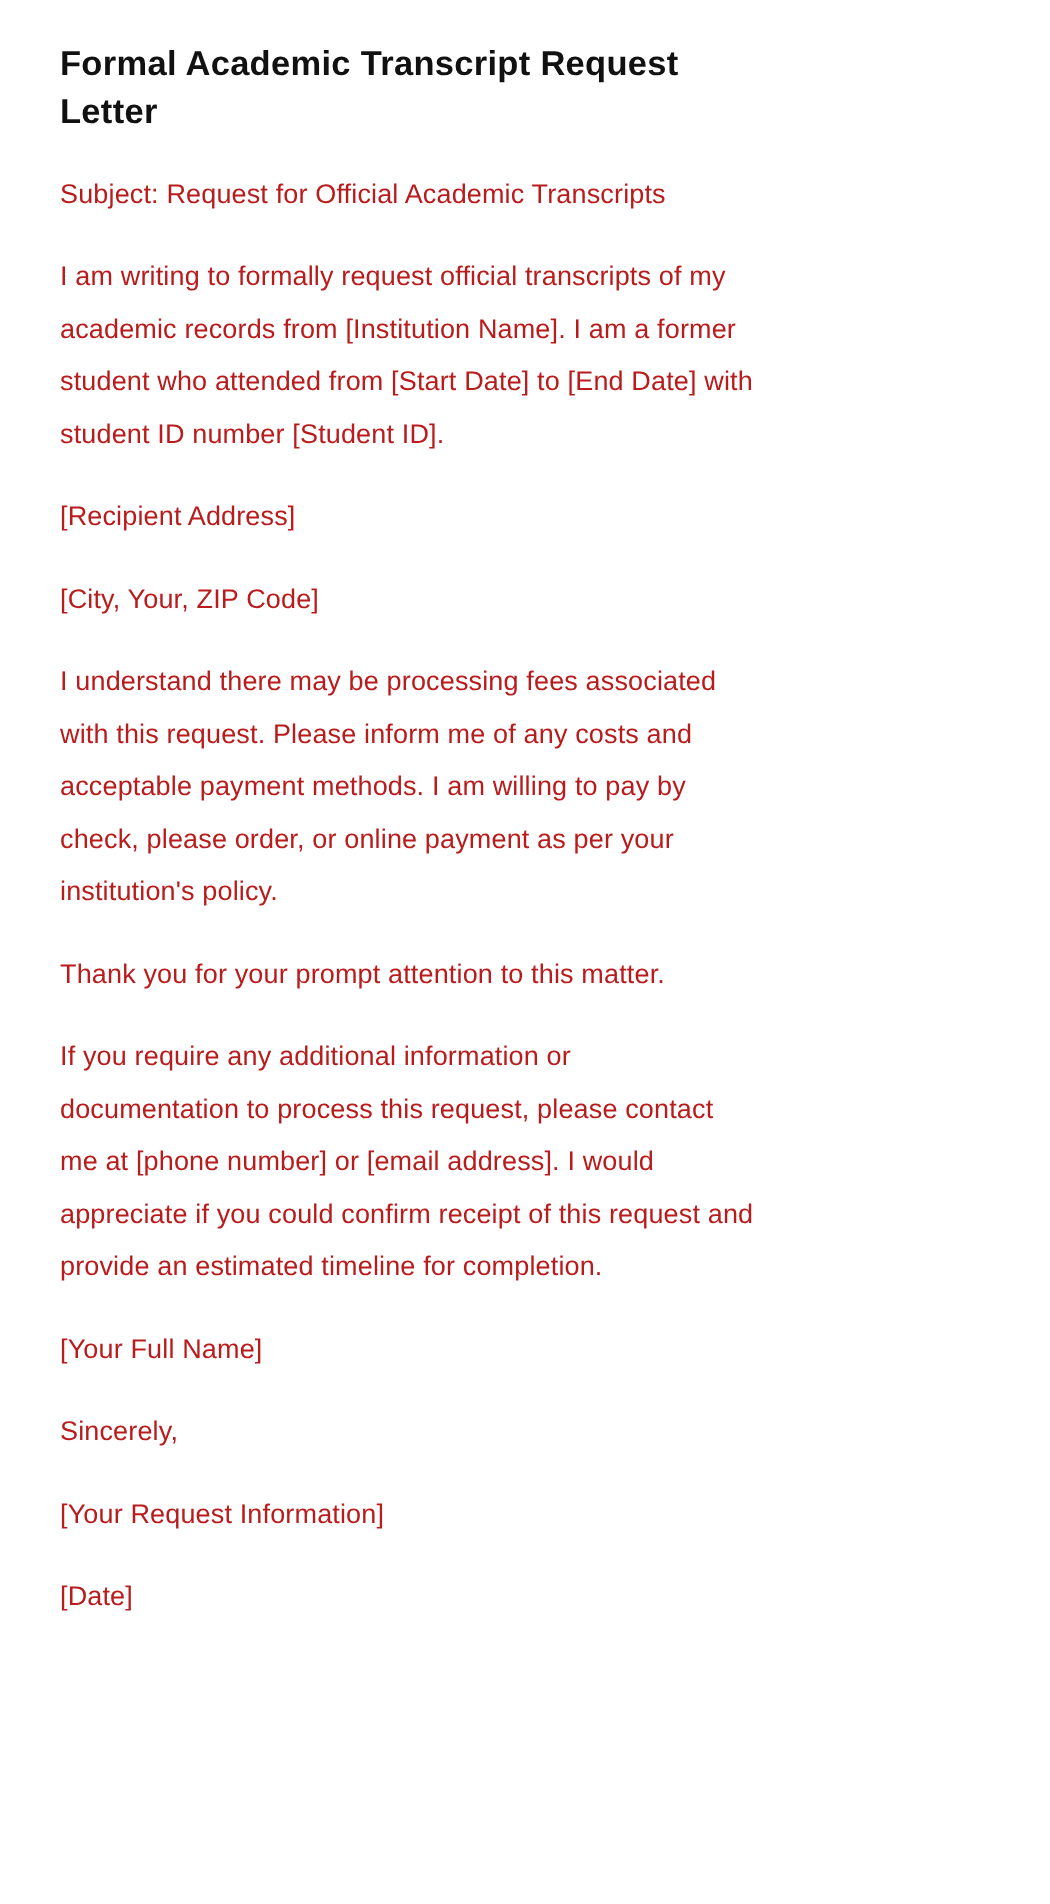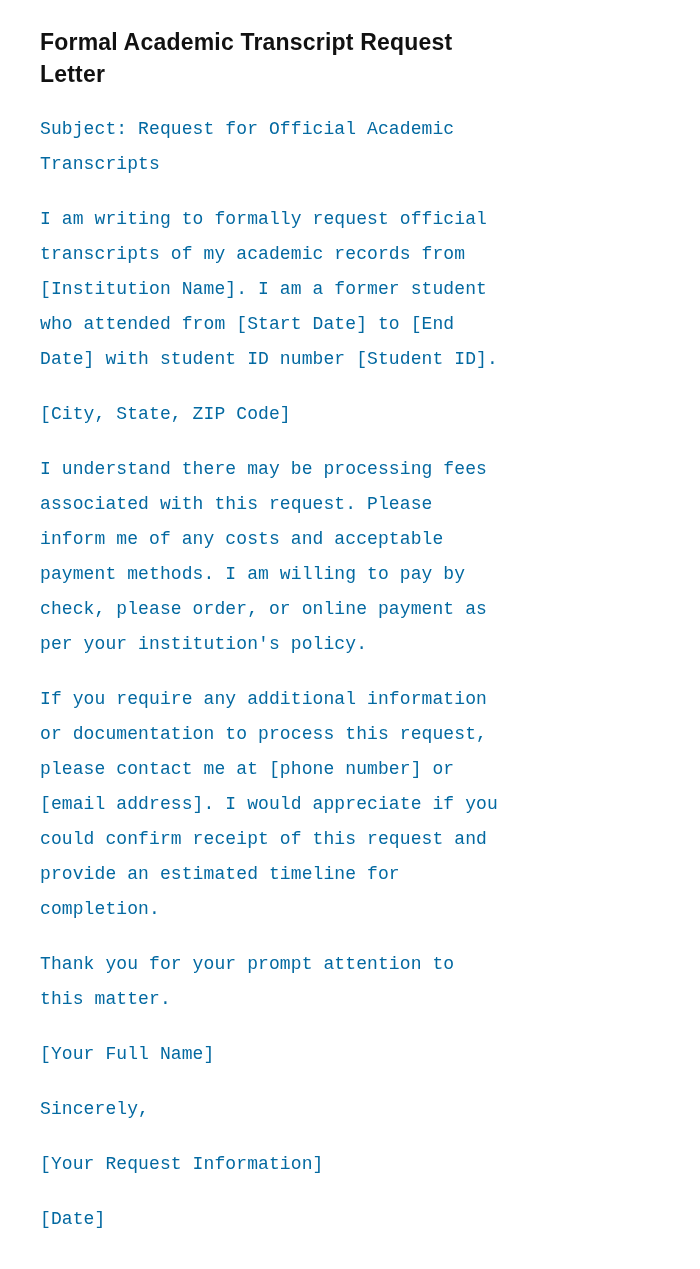--- a/index.html
+++ b/index.html
@@ -22,38 +22,38 @@
     line-height: 32px;
     font-weight: 700;
     color: #111111;
     margin: 0 0 22px 0;
     letter-spacing: 0.2px;
   }
   .letter-body p {
     font-size: 18px;
     line-height: 35px;
     margin: 0 0 20px 0;
-    color: #0369a1;
+    color: #b91c1c;
     letter-spacing: 0.1px;
-    font-family: Liberation Mono, monospace;
   }
   .letter-body p:last-child {
     margin-bottom: 0;
   }
 </style>
 </head>
 <body>
 
 <div class="page">
   <h1 class="doc-title">Formal Academic Transcript Request Letter</h1>
   <div class="letter-body">
       <p>Subject: Request for Official Academic Transcripts</p>
       <p>I am writing to formally request official transcripts of my academic records from [Institution Name]. I am a former student who attended from [Start Date] to [End Date] with student ID number [Student ID].</p>
-      <p>[City, State, ZIP Code]</p>
+      <p>[Recipient Address]</p>
+      <p>[City, Your, ZIP Code]</p>
       <p>I understand there may be processing fees associated with this request. Please inform me of any costs and acceptable payment methods. I am willing to pay by check, please order, or online payment as per your institution's policy.</p>
+      <p>Thank you for your prompt attention to this matter.</p>
       <p>If you require any additional information or documentation to process this request, please contact me at [phone number] or [email address]. I would appreciate if you could confirm receipt of this request and provide an estimated timeline for completion.</p>
-      <p>Thank you for your prompt attention to this matter.</p>
       <p>[Your Full Name]</p>
       <p>Sincerely,</p>
       <p>[Your Request Information]</p>
       <p>[Date]</p>
     </div>
 </div>
 
 </body></html>

